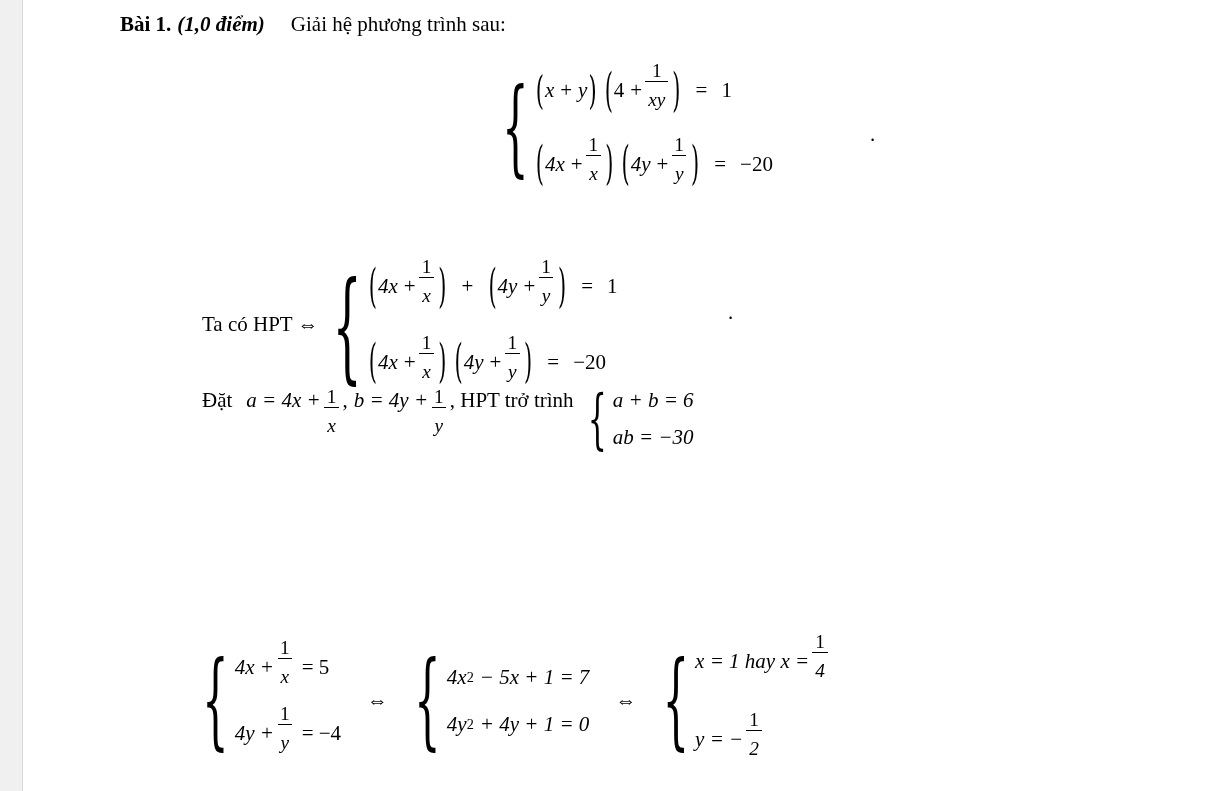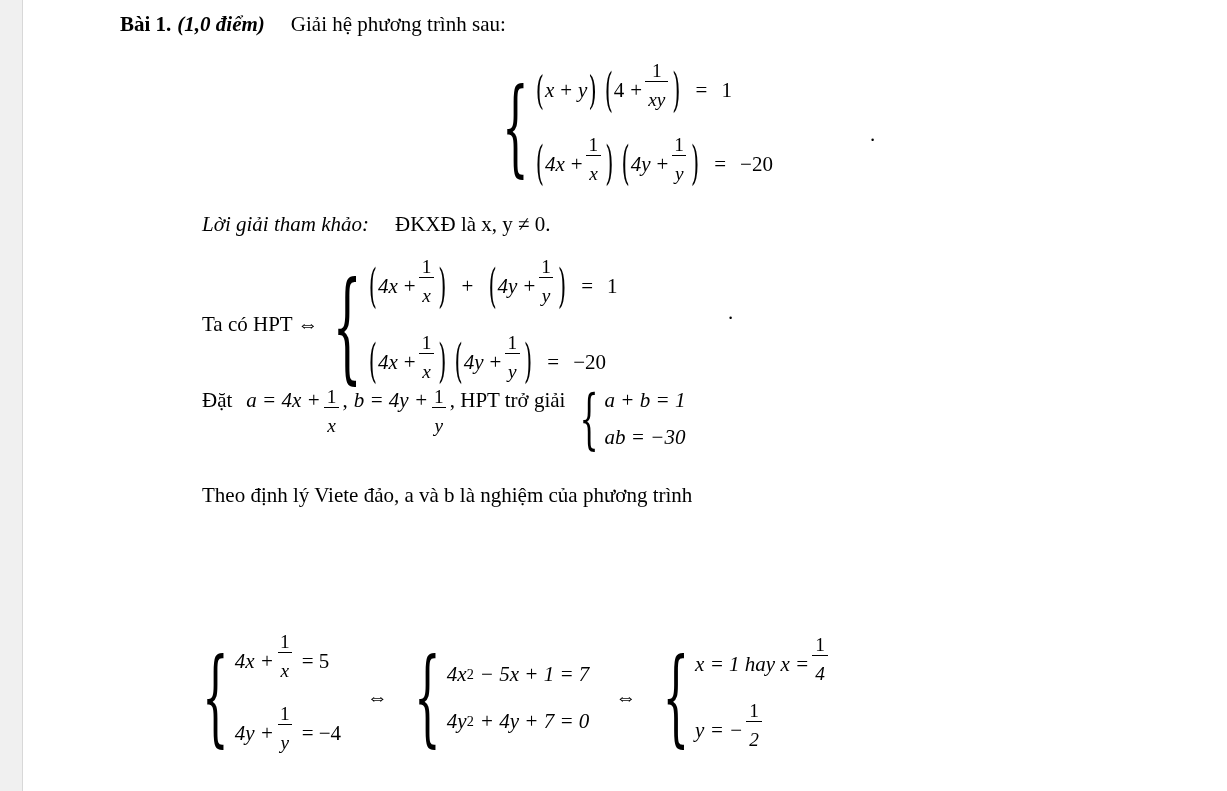--- a/index.html
+++ b/index.html
@@ -187,23 +187,20 @@
               <span class="mo">=</span>
               <span class="sp-lg"></span>
               <span class="mn">−20</span>
           </span>
         </span>
       </span>
     </div>
 
     <div class="blk" id="dot-1">.</div>
 
-    <div class="blk" id="loigiai">
-      <span class="it">Lời giải tham khảo:</span><span class="sp-xl"></span><span>ĐKXĐ là x, y ≠ 0.</span>
-    </div>
 
     <div class="blk" id="tacohpt">
       <span class="row" style="align-items:center;">
         <span>Ta có HPT ⇔</span>
         <span class="sp-lg"></span>
         <span class="system">
           <span class="brace" style="font-size:46px; transform: scaleY(2.6); display:inline-block;">{</span>
           <span class="sys-rows" style="gap:18px;">
             <span class="sys-row">
               <span class="bigparen tall">(</span>
@@ -273,42 +270,41 @@
           <span class="num mn">1</span>
           <span class="den mi">x</span>
         </span>
         <span>,</span>
           <span class="sp"></span>
         <span class="mi">b = 4y +</span>
         <span class="frac">
           <span class="num mn">1</span>
           <span class="den mi">y</span>
         </span>
-        <span>, HPT trở giải</span>
+        <span>, HPT trở trình</span>
         <span class="sp-lg"></span>
         <span class="system">
           <span class="brace" style="font-size:30px; transform: scaleY(2.2); display:inline-block;">{</span>
           <span class="sys-rows" style="gap:12px;">
-            <span class="sys-row mi">a + b = 1</span>
+            <span class="sys-row mi">a + b = 6</span>
             <span class="sys-row mi">ab = −30</span>
           </span>
         </span>
       </span>
     </div>
 
-    <div class="blk" id="viete">Theo định lý Viete đảo, a và b là nghiệm của phương trình</div>
 
 
 
     <div class="blk" id="sys-row-final">
       <span class="row" style="align-items:center;">
 
         <span class="system">
           <span class="brace" style="font-size:42px; transform: scaleY(2.5); display:inline-block;">{</span>
-          <span class="sys-rows" style="gap:14px;">
+          <span class="sys-rows" style="gap:8px;">
             <span class="sys-row">
               <span class="mi">4x +</span>
               <span class="frac">
                 <span class="num mn">1</span>
                 <span class="den mi">x</span>
               </span>
               <span class="sp"></span>
                 <span>= 5</span>
             </span>
             <span class="sys-row">
@@ -331,30 +327,30 @@
             <span class="sys-row">
               <span class="mi">4x</span>
                 <sup style="font-size:0.68em;">2</sup>
                 <span class="sp"></span>
                 <span class="mi">− 5x + 1 = 7</span>
             </span>
             <span class="sys-row">
               <span class="mi">4y</span>
                 <sup style="font-size:0.68em;">2</sup>
                 <span class="sp"></span>
-                <span class="mi">+ 4y + 7 = 0</span>
+                <span class="mi">+ 4y + 1 = 0</span>
             </span>
           </span>
         </span>
 
         <span class="gap-eq">⇔</span>
 
         <span class="system">
           <span class="brace" style="font-size:42px; transform: scaleY(2.5); display:inline-block;">{</span>
-          <span class="sys-rows" style="gap:8px;">
+          <span class="sys-rows" style="gap:20px;">
             <span class="sys-row">
               <span class="mi">x = 1 hay x =</span>
               <span class="frac">
                 <span class="num mn">1</span>
                 <span class="den mn">4</span>
               </span>
             </span>
             <span class="sys-row">
               <span class="mi">y = −</span>
               <span class="frac">

